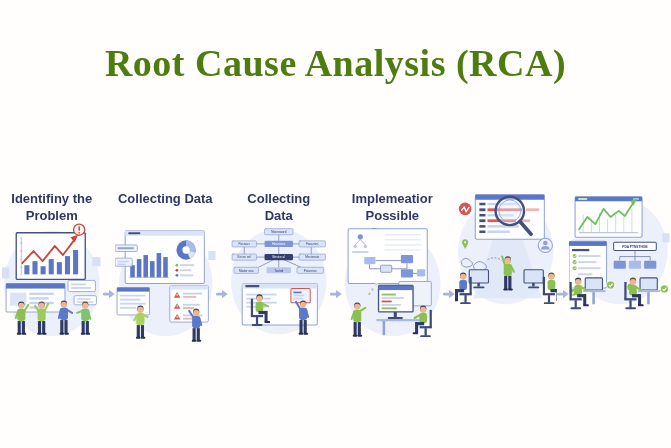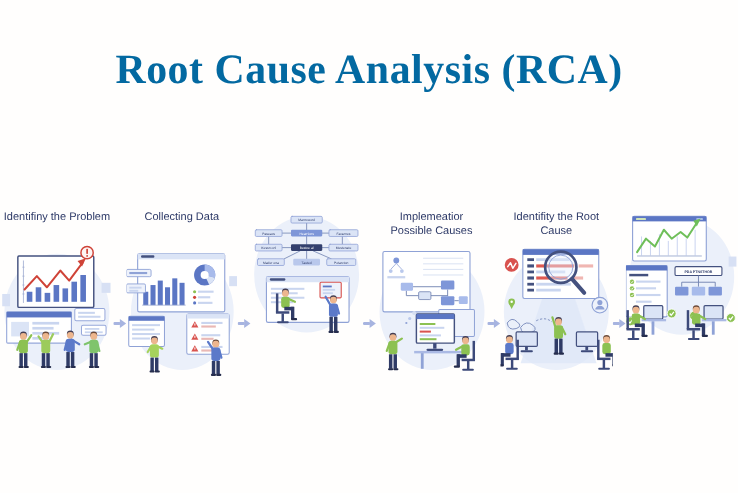--- a/index.html
+++ b/index.html
@@ -1,24 +1,24 @@
 <!DOCTYPE html>
 <html><head>
 <meta charset="utf-8">
 <style>
   html,body{margin:0;padding:0;}
   body{background:#ffffff;font-family:"Liberation Sans",sans-serif;}
   .canvas{position:relative;width:671px;height:448px;background:#fffefd;overflow:hidden;margin:0 auto;}
   .main-title{position:absolute;top:42px;left:0;right:0;text-align:center;
-    font-family:"Liberation Serif",serif;font-weight:700;color:#0369a1;
+    font-family:"Liberation Serif",serif;font-weight:700;color:#4d7c0f;
     font-size:38px;line-height:1.12;letter-spacing:0.5px;}
   .strip{position:absolute;top:186px;left:0;width:671px;display:flex;align-items:flex-start;padding:0 1px;box-sizing:border-box;}
   .step{flex:1 1 0;min-width:0;display:flex;flex-direction:column;align-items:center;}
   .step-label{height:32px;display:flex;align-items:flex-start;justify-content:center;text-align:center;
-    font-size:10px;font-weight:400;color:#2c3866;line-height:1.3;white-space:pre-line;padding-top:5px;box-sizing:border-box;}
+    font-size:13px;font-weight:700;color:#2c3866;line-height:1.3;white-space:pre-line;padding-top:5px;box-sizing:border-box;}
   .illo{width:100%;height:132px;}
   .arrow{flex:0 0 12px;margin-top:100px;height:16px;}
   svg text{font-family:"Liberation Sans",sans-serif;}
 </style>
 </head>
 <body>
 
 <div class="canvas">
 
   <div class="main-title">
@@ -226,20 +226,22 @@
     </div>
 
     <div class="arrow">
       <svg viewBox="0 0 20 16" width="12" height="16">
           <rect x="0" y="6" width="11" height="4.4" rx="2" fill="#a7b4e0"></rect>
           <polygon points="10,1.5 19.5,8.2 10,15" fill="#a7b4e0"></polygon>
         </svg>
     </div>
 
     <div class="step">
+      <div class="step-label">Collecting
+Data</div>
       <svg class="illo" viewBox="0 0 100 125">
         <ellipse cx="50" cy="60" rx="47" ry="52" fill="#ebf0fa"></ellipse>
         <g stroke-linecap="round">
           <g stroke="#6d7fae" stroke-width="0.7">
             <line x1="50" y1="14" x2="50" y2="20"></line>
             <line x1="28" y1="23" x2="36" y2="23"></line>
               <line x1="64" y1="23" x2="70" y2="23"></line>
             <line x1="50" y1="26" x2="50" y2="33"></line>
             <line x1="26" y1="36" x2="36" y2="36"></line>
               <line x1="64" y1="36" x2="70" y2="36"></line>
@@ -404,21 +406,20 @@
     </div>
 
     <div class="arrow">
       <svg viewBox="0 0 20 16" width="12" height="16">
           <rect x="0" y="6" width="11" height="4.4" rx="2" fill="#a7b4e0"></rect>
           <polygon points="10,1.5 19.5,8.2 10,15" fill="#a7b4e0"></polygon>
         </svg>
     </div>
 
     <div class="step">
-      <div class="step-label">Identifity the Root Cause</div>
       <svg class="illo" viewBox="0 0 100 125">
         <ellipse cx="50" cy="62" rx="47" ry="52" fill="#ebf0fa"></ellipse>
         <polygon points="38,48 66,48 86,108 18,108" fill="#dfe7f7" opacity="0.8"></polygon>
         <g>
           <rect x="20" y="6" width="68" height="44" rx="1.5" fill="#ffffff" stroke="#8fa2d6" stroke-width="1"></rect>
           <rect x="20" y="6" width="68" height="5" fill="#5b76c4"></rect>
           <rect x="24" y="14" width="6" height="2.5" fill="#44517f"></rect>
             <rect x="32" y="14" width="30" height="2.5" fill="#c9d5ef"></rect>
           <rect x="24" y="19.5" width="6" height="2.8" fill="#44517f"></rect>
             <rect x="32" y="19.5" width="34" height="2.8" fill="#e05a52"></rect>

